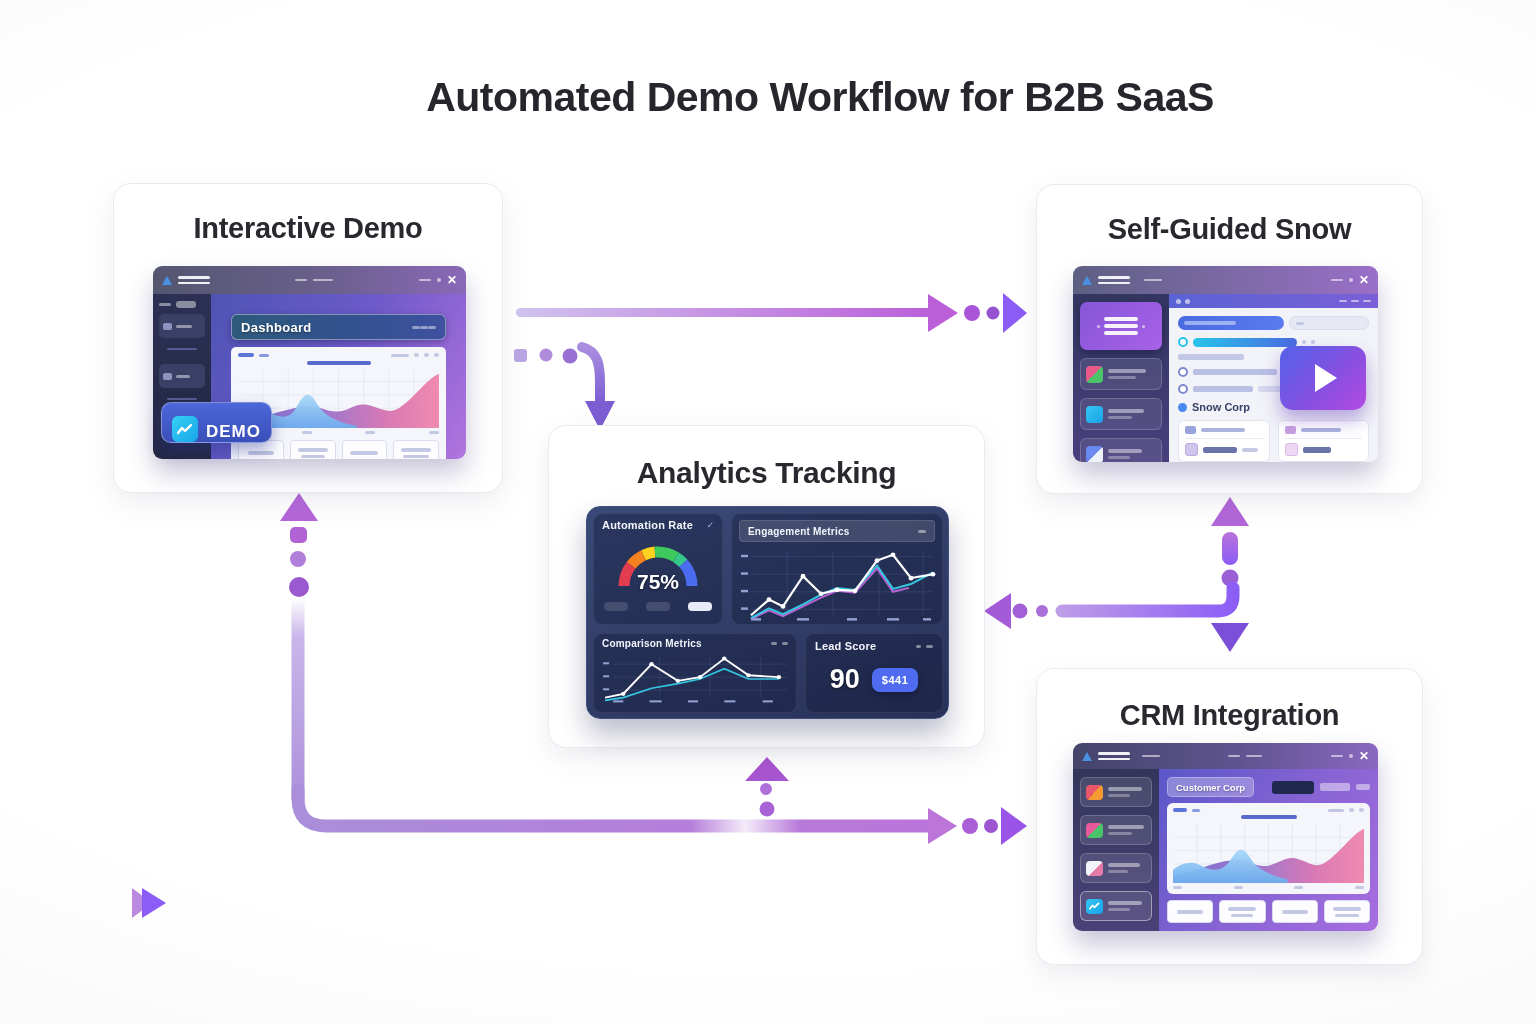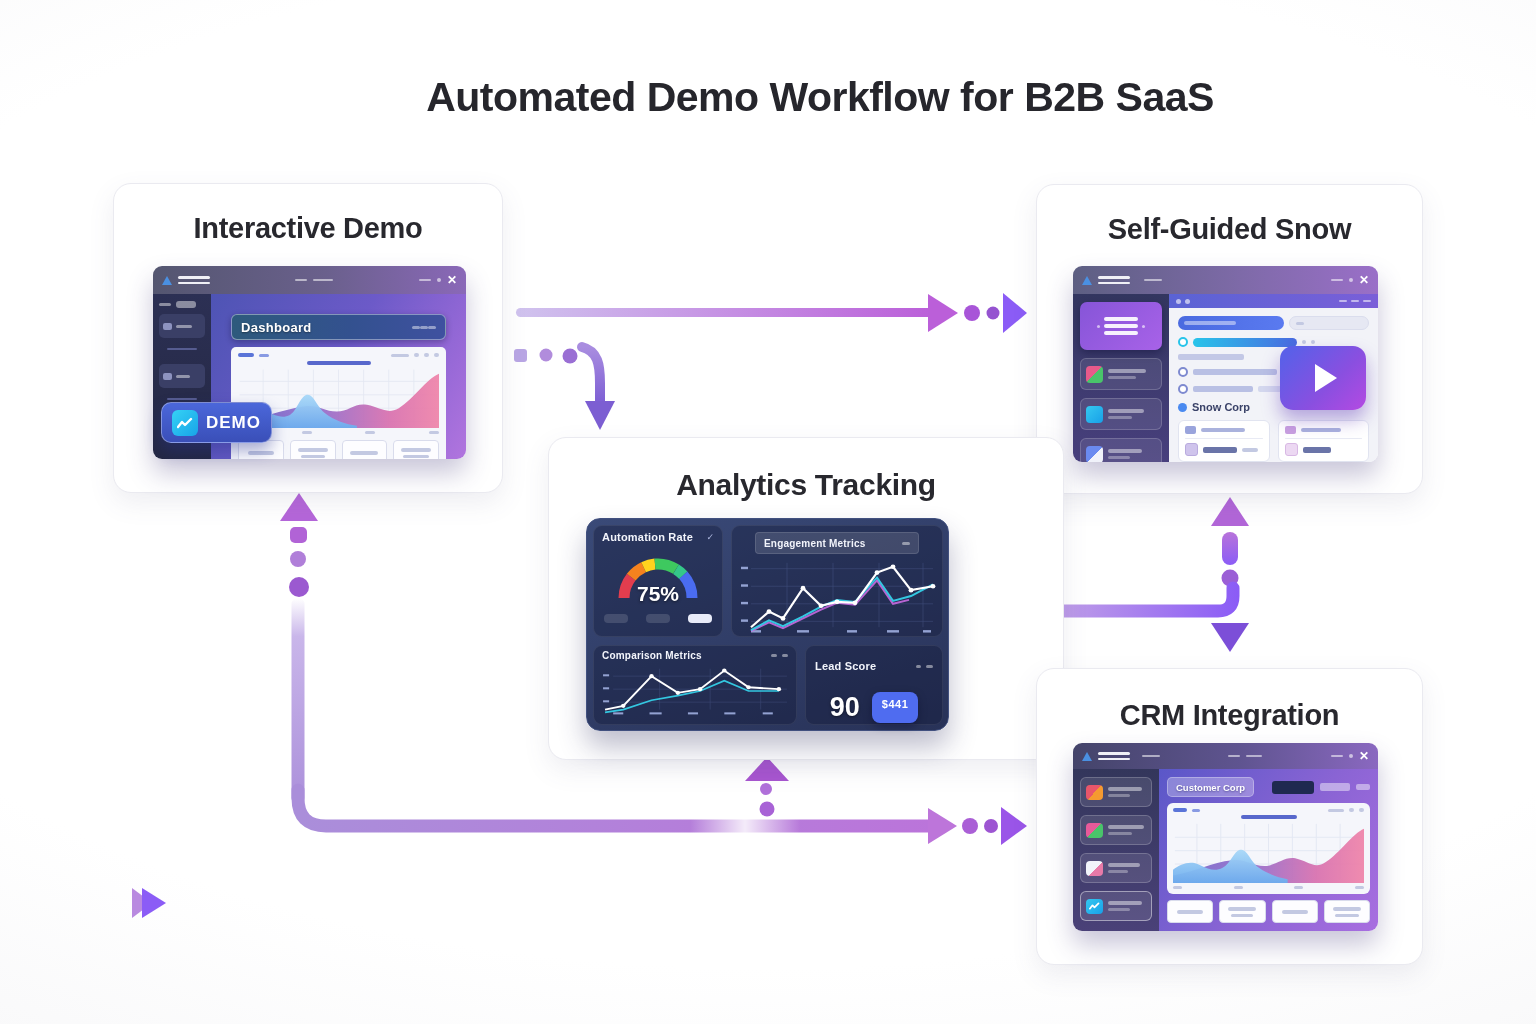--- a/index.html
+++ b/index.html
@@ -42,21 +42,21 @@
   .iw-div{width:30px;height:2px;background:#565c90;border-radius:2px;margin:4px auto 0}
   .iw-main{flex:1;background:linear-gradient(120deg,#4e54b4 0%,#6c5ac8 45%,#9a6ad8 78%,#b878e0 100%);padding:20px}
   .navbar{height:26px;border-radius:6px;border:1px solid rgba(255,255,255,.4);
     background:linear-gradient(90deg,#2e5a7c,#33518f 55%,#3f51a0);display:flex;align-items:center;padding:0 9px;
     box-shadow:0 2px 6px rgba(0,0,30,.3)}
   .navbar .t{color:#fff;font-weight:700;font-size:13px;letter-spacing:.3px;text-shadow:0 1px 2px rgba(0,0,0,.4)}
   .panel{background:#f5f6fb;border-radius:5px;margin-top:7px;padding:6px 7px;flex:1;display:flex;flex-direction:column;gap:3px}
   .btn-row{display:flex;gap:6px;margin-top:3px}
   .mini-btn{flex:1;height:25px;border:1px solid #d9dcec;background:#fdfdff;border-radius:4px;
     display:flex;flex-direction:column;align-items:center;justify-content:center;gap:3px}
-  .demo-badge{display:flex;align-items:center;gap:8px;padding:0 10px;border-radius:10px;
+  .demo-badge{display:flex;align-items:flex-end;gap:8px;padding:0 10px;border-radius:10px;
     background:linear-gradient(180deg,#4b67da,#3a4fb8);border:1px solid rgba(255,255,255,.35);
     box-shadow:0 8px 16px rgba(40,50,140,.4);z-index:4}
   .demo-ic{width:26px;height:26px;border-radius:6px;background:linear-gradient(135deg,#35d2f5,#18a4e8);
     display:flex;align-items:center;justify-content:center}
   .demo-badge .t{color:#fff;font-weight:800;font-size:17px;letter-spacing:1px}
 
   
   .sw .titlebar{background:linear-gradient(90deg,#5d5f82,#7e6aa8 55%,#9a6fc8)}
   .sw-body{flex:1;display:flex}
   .sw-side{flex:0 0 96px;background:linear-gradient(180deg,#333660,#4a4080);padding:8px 7px;display:flex;flex-direction:column;gap:8px}
@@ -87,22 +87,22 @@
     box-shadow:0 16px 28px rgba(40,40,90,.30);z-index:2}
   .dpanel{position:absolute;background:rgba(13,20,48,.35);border:1px solid rgba(255,255,255,.08);border-radius:9px}
   .dp-head{display:flex;align-items:center;padding:5px 8px;gap:5px}
   .dp-title{color:#f2f4fb;font-weight:700;letter-spacing:.2px}
   .dp-ic{color:#aeb8e0;font-size:9px;line-height:1}
   .gauge-wrap{position:relative;width:96px;height:50px;margin:4px auto 0}
   .gauge-val{position:absolute;left:0;right:0;bottom:-4px;text-align:center;color:#fff;font-weight:800;font-size:21px;text-shadow:0 1px 3px rgba(0,0,0,.5)}
   .cr-pills{display:flex;justify-content:space-between;padding:0 10px;margin-top:12px}
   .cr-pill{width:24px;height:9px;border-radius:4px;background:rgba(255,255,255,.14)}
   .cr-pill.lit{background:#e8ebf8}
-  .em-head{margin:6px 23px 0;background:rgba(255,255,255,.13);border:1px solid rgba(255,255,255,.12);border-radius:4px;height:22px;display:flex;align-items:center;padding:0 8px}
-  .ls-body{display:flex;justify-content:center;gap:12px;margin-top:6px}
+  .em-head{margin:6px 7px 0;background:rgba(255,255,255,.13);border:1px solid rgba(255,255,255,.12);border-radius:4px;height:22px;display:flex;align-items:center;padding:0 8px}
+  .ls-body{display:flex;align-items:center;justify-content:center;gap:12px;margin-top:6px}
   .ls-val{color:#fff;font-weight:800;font-size:27px;text-shadow:0 1px 3px rgba(0,0,0,.5)}
   .ls-badge{background:#4f6cf0;border-radius:8px;padding:6px 10px;color:#fff;font-weight:800;font-size:11px;letter-spacing:.5px;box-shadow:0 3px 8px rgba(0,0,40,.35)}
 
   
   .cw .titlebar{background:linear-gradient(90deg,#44446a,#5f5490 55%,#8a68c0);flex:0 0 26px}
   .cw-body{flex:1;display:flex}
   .cw-side{flex:0 0 86px;background:linear-gradient(180deg,#33365b,#4a4178);padding:8px 7px;display:flex;flex-direction:column;gap:8px}
   .cw-item{height:30px;border-radius:6px;background:rgba(255,255,255,.10);border:1px solid rgba(255,255,255,.20);display:flex;align-items:center;gap:5px;padding:0 5px}
   .cw-main{flex:1;background:linear-gradient(125deg,#5a57c8 0%,#8a64d4 55%,#a86ee0 100%);padding:8px;display:flex;flex-direction:column;gap:6px}
   .cw-head{display:flex;align-items:center;gap:6px}
@@ -443,21 +443,21 @@
             </div>
           </div>
           <div class="abs play-btn" style="right:12px;top:52px">
             <span class="play-tri"></span>
           </div>
         </div>
       </div>
     </div>
   </div>
 
-  <div class="abs card" style="left:548px;top:437px;width:516px;height:323px">
+  <div class="abs card" style="left:548px;top:425px;width:437px;height:323px">
     <div class="card-title" style="margin-top:30px;font-size:30px">Analytics Tracking</div>
 
     <div class="abs dash" style="left:37px;top:80px;width:363px;height:213px">
 
       <div class="dpanel" style="left:6px;top:6px;width:130px;height:112px">
         <div class="dp-head">
           <span class="dp-title" style="font-size:11px">Automation Rate</span>
           <span class="spacer"></span>
           <span class="dp-ic">✓</span>
         </div>
@@ -561,21 +561,21 @@
               <circle cx="78" cy="30" r="2.2"></circle>
               <circle cx="100" cy="26" r="2.2"></circle>
               <circle cx="124" cy="6" r="2.2"></circle>
               <circle cx="148" cy="24" r="2.2"></circle>
               <circle cx="178" cy="26" r="2.2"></circle>
             </g>
         </svg>
       </div>
 
       <div class="dpanel" style="left:218px;top:126px;width:138px;height:80px">
-        <div class="dp-head" style="padding:14px 9px">
+        <div class="dp-head" style="padding:6px 9px">
           <span class="dp-title" style="font-size:11px">Lead Score</span>
           <span class="spacer"></span>
           <span class="bar dim" style="width:5px;height:3px"></span>
           <span class="bar dim" style="width:7px;height:3px"></span>
         </div>
         <div class="ls-body">
           <span class="ls-val">90</span>
           <span class="ls-badge">$441</span>
         </div>
       </div>

